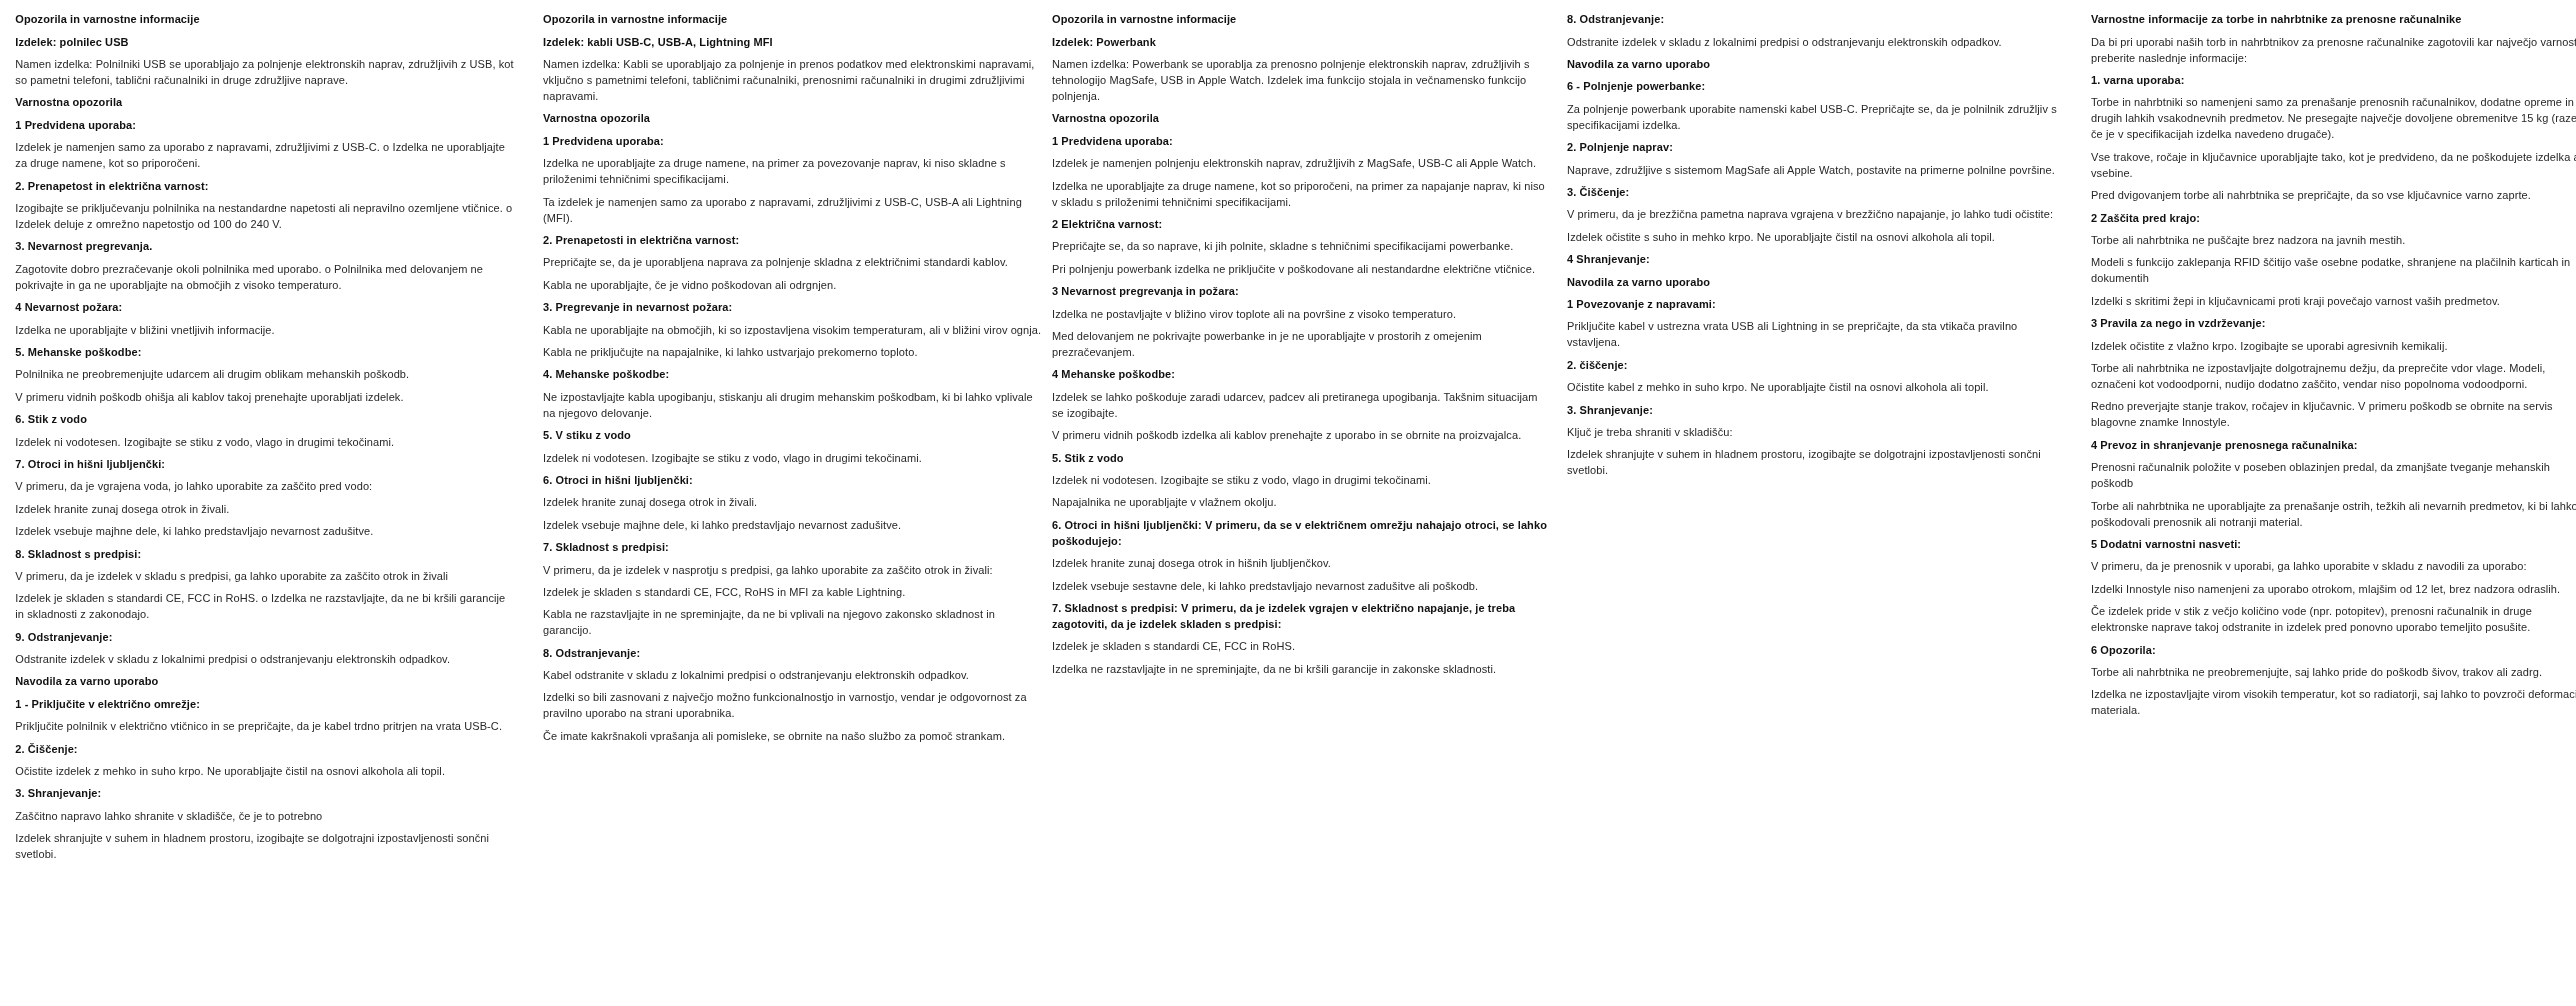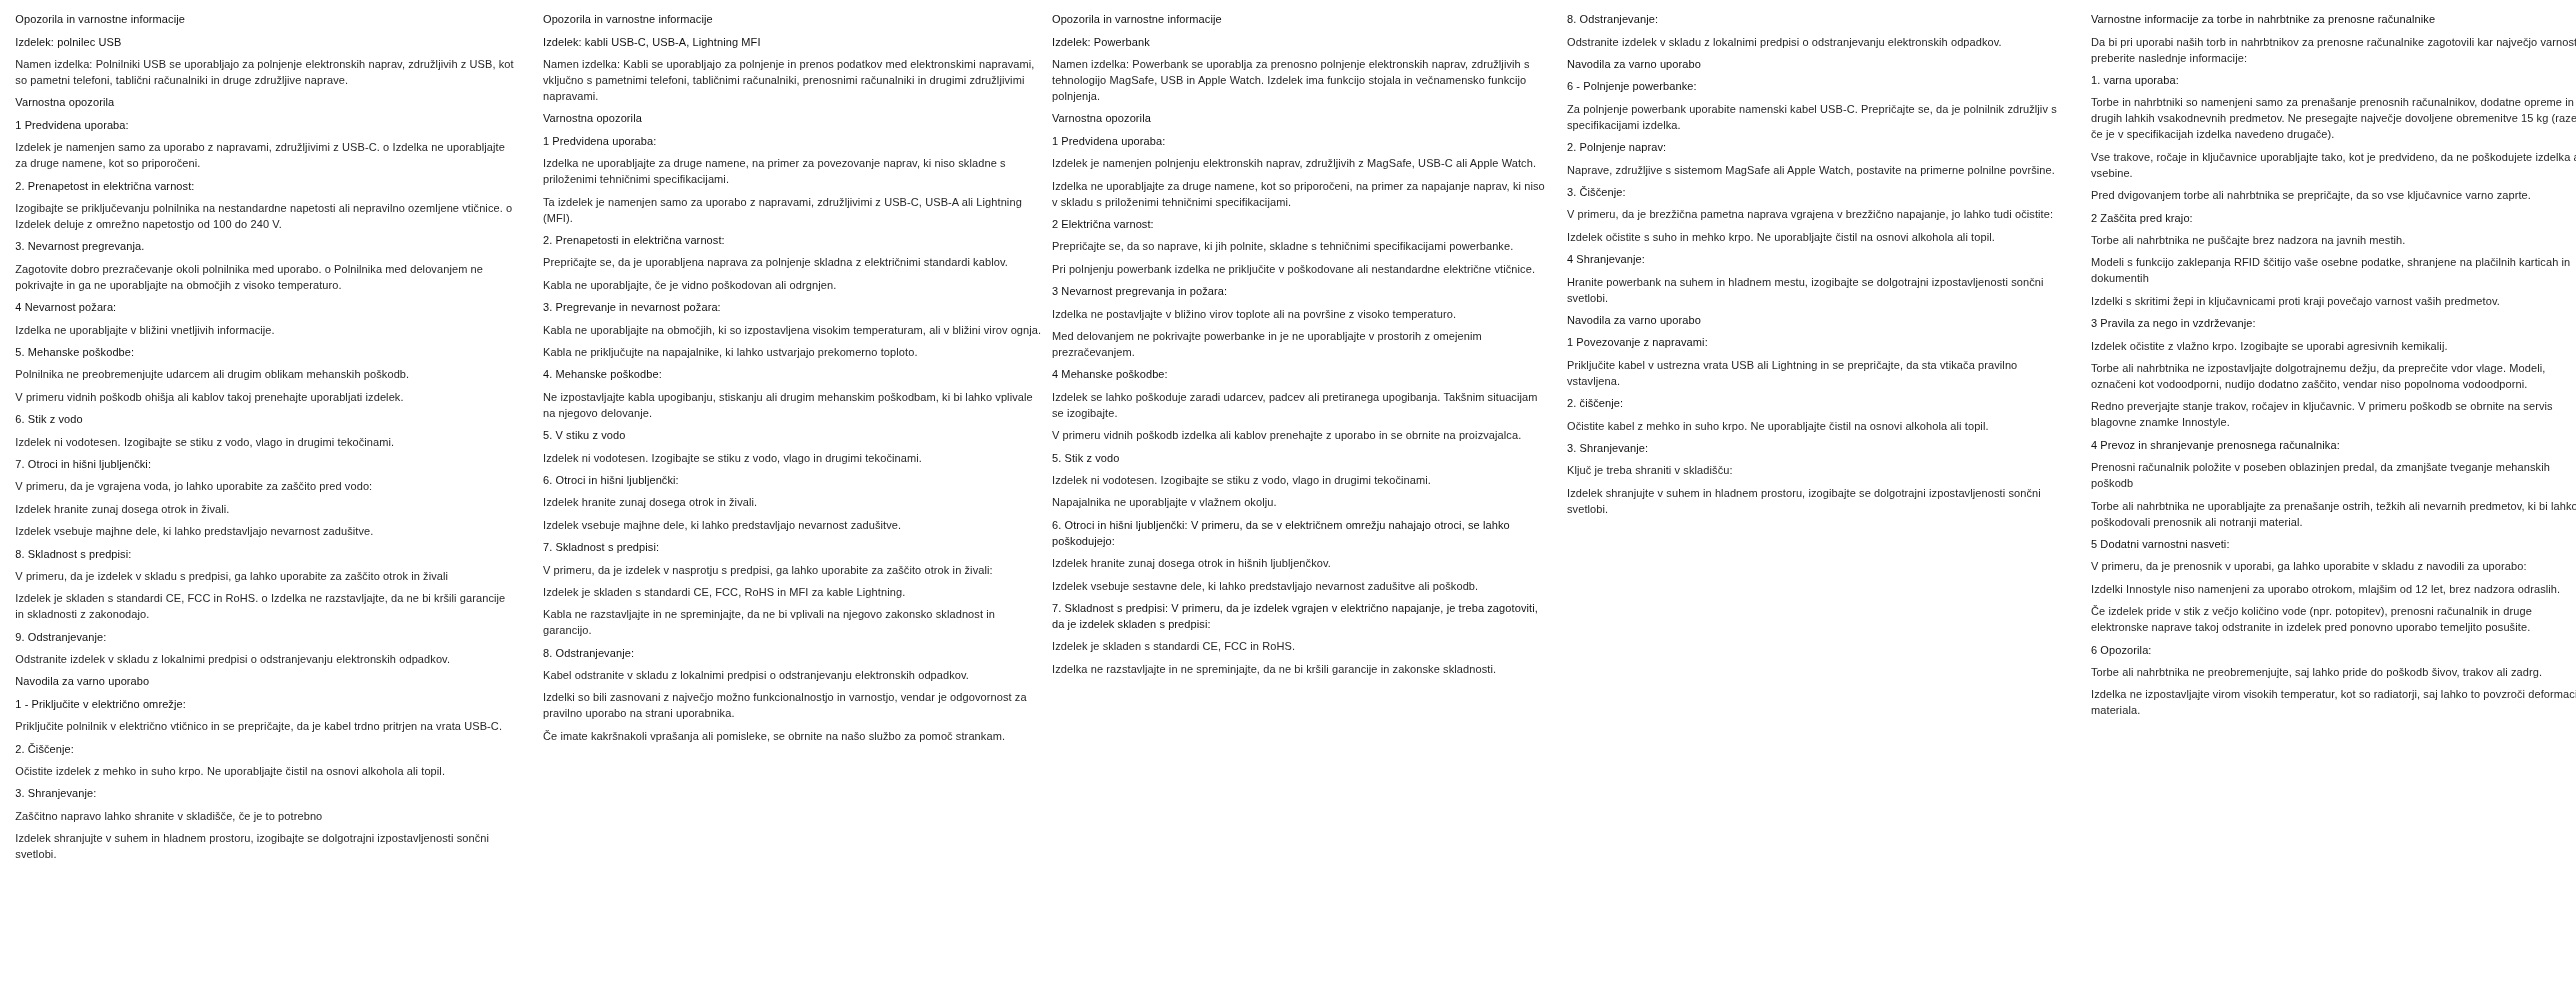--- a/index.html
+++ b/index.html
@@ -17,21 +17,21 @@
   .col-2 { left: 1052px; }
   .col-3 { left: 1567px; }
   .col-4 { left: 2091px; }
   .b {
     margin: 0 0 6.4px 0;
     font-size: 11px;
     line-height: 16px;
     color: #272727;
     letter-spacing: 0.1px;
   }
-  .h { font-weight: 400; color: #111111; }
+  .h { font-weight: 700; color: #111111; }
   .gap { margin-top: 5px; }
 </style>
 </head>
 <body>
 
 <div class="page">
   <div class="col col-0">
       <div class="b h">Opozorila in varnostne informacije</div>
       <div class="b h">Izdelek: polnilec USB</div>
       <div class="b">Namen izdelka: Polnilniki USB se uporabljajo za polnjenje elektronskih naprav, združljivih z USB, kot so pametni telefoni, tablični računalniki in druge združljive naprave.</div>
@@ -129,21 +129,20 @@
       <div class="b">Odstranite izdelek v skladu z lokalnimi predpisi o odstranjevanju elektronskih odpadkov.</div>
       <div class="b h gap">Navodila za varno uporabo</div>
       <div class="b h">6 - Polnjenje powerbanke:</div>
       <div class="b">Za polnjenje powerbank uporabite namenski kabel USB-C. Prepričajte se, da je polnilnik združljiv s specifikacijami izdelka.</div>
       <div class="b h">2. Polnjenje naprav:</div>
       <div class="b">Naprave, združljive s sistemom MagSafe ali Apple Watch, postavite na primerne polnilne površine.</div>
       <div class="b h">3. Čiščenje:</div>
       <div class="b">V primeru, da je brezžična pametna naprava vgrajena v brezžično napajanje, jo lahko tudi očistite:</div>
       <div class="b">Izdelek očistite s suho in mehko krpo. Ne uporabljajte čistil na osnovi alkohola ali topil.</div>
       <div class="b h">4 Shranjevanje:</div>
-      <div class="b">Hranite powerbank na suhem in hladnem mestu, izogibajte se dolgotrajni izpostavljenosti sončni svetlobi.</div>
       <div class="b h gap">Navodila za varno uporabo</div>
       <div class="b h">1 Povezovanje z napravami:</div>
       <div class="b">Priključite kabel v ustrezna vrata USB ali Lightning in se prepričajte, da sta vtikača pravilno vstavljena.</div>
       <div class="b h">2. čiščenje:</div>
       <div class="b">Očistite kabel z mehko in suho krpo. Ne uporabljajte čistil na osnovi alkohola ali topil.</div>
       <div class="b h">3. Shranjevanje:</div>
       <div class="b">Ključ je treba shraniti v skladišču:</div>
       <div class="b">Izdelek shranjujte v suhem in hladnem prostoru, izogibajte se dolgotrajni izpostavljenosti sončni svetlobi.</div>
     </div>
   <div class="col col-4">

